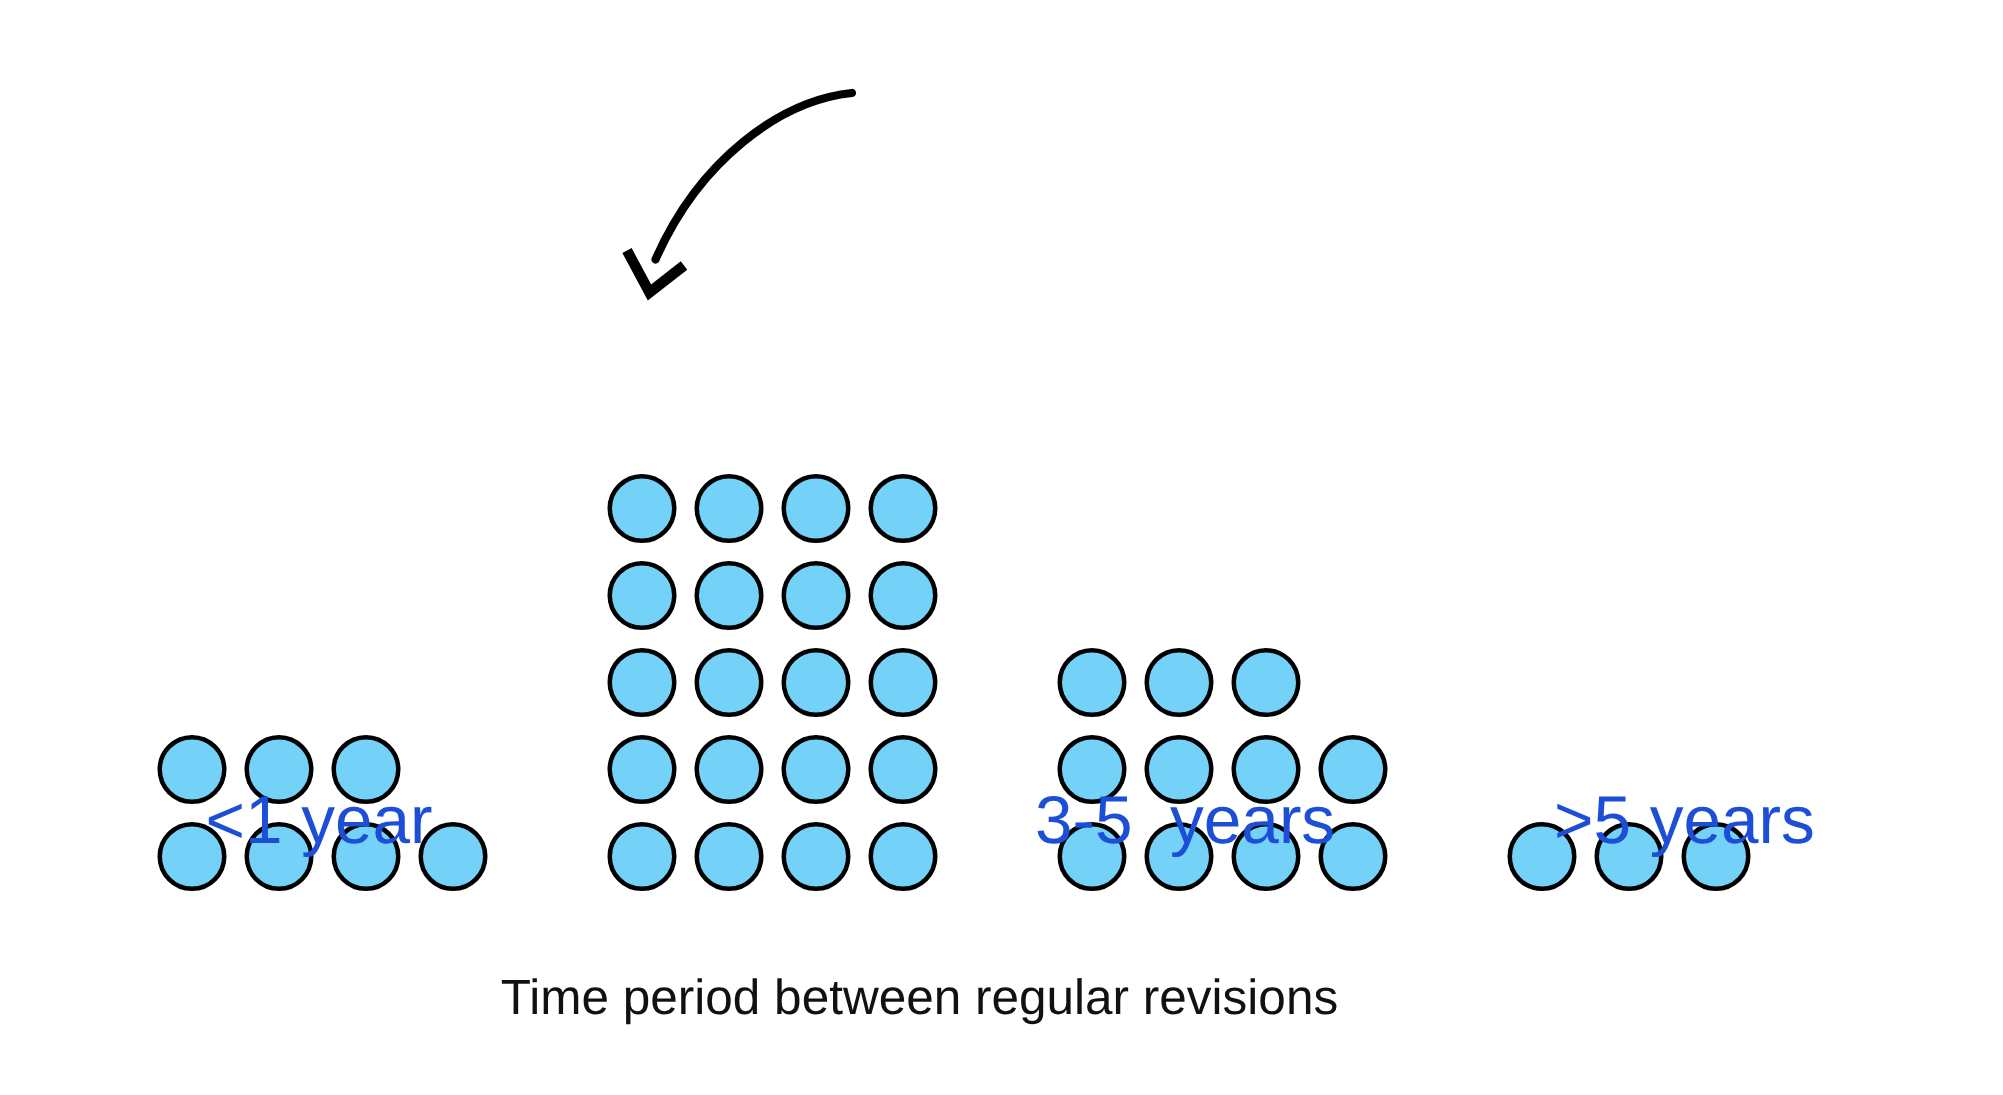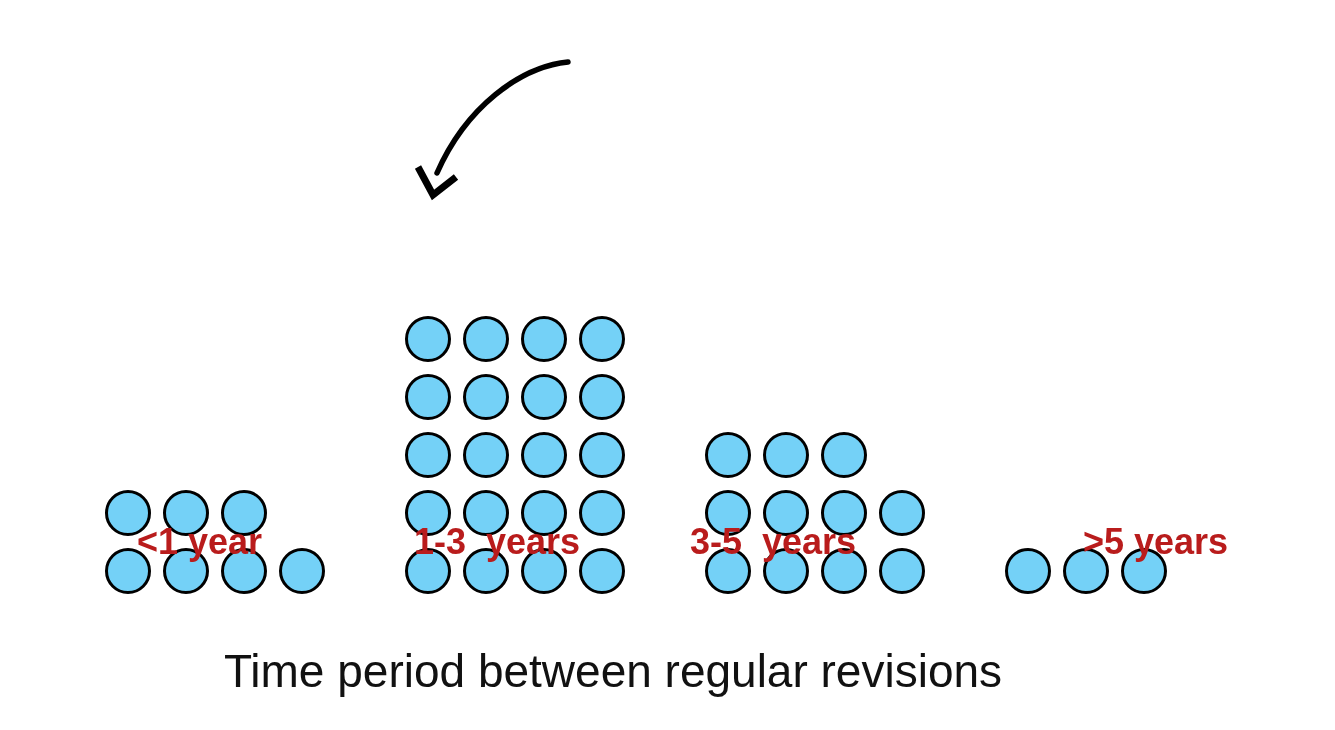--- a/index.html
+++ b/index.html
@@ -66,35 +66,35 @@
     height: 46px;
     border-radius: 50%;
     box-sizing: border-box;
     border: 3px solid #000000;
     margin-right: 12px;
     flex: 0 0 auto;
   }
   .group-label {
     position: absolute;
     top: 524px;
-    font-size: 36px;
-    font-weight: 700;
+    font-size: 45px;
+    font-weight: 400;
     line-height: 1.0;
-    color: #b91c1c;
+    color: #1d4ed8;
     white-space: pre;
   }
 
   
   #caption {
     position: absolute;
     left: 0;
     top: 648px;
     width: 1226px;
     text-align: center;
-    font-size: 46px;
+    font-size: 33px;
     font-weight: 400;
     line-height: 1.0;
     color: #111111;
   }
 </style>
 </head>
 <body>
 
 <div id="stage">
 
@@ -174,16 +174,15 @@
           <div class="dot" style="background: rgb(116, 209, 247); border-color: rgb(0, 0, 0);"></div>
           <div class="dot" style="background: rgb(116, 209, 247); border-color: rgb(0, 0, 0);"></div>
           <div class="dot" style="background: rgb(116, 209, 247); border-color: rgb(0, 0, 0);"></div>
         </div>
       </div>
     </div>
 
   <div id="caption">Time period between regular revisions</div>
 
 <div class="group-label" style="left: 137px;">&lt;1 year</div>
-    <div class="group-label" style="left: 414px;">1-3  years</div>
     <div class="group-label" style="left: 690px;">3-5  years</div>
-    <div class="group-label" style="left: 1083px;">&gt;5 years</div>
+    <div class="group-label" style="left: 1036px;">&gt;5 years</div>
   </div>
 
 </body></html>

